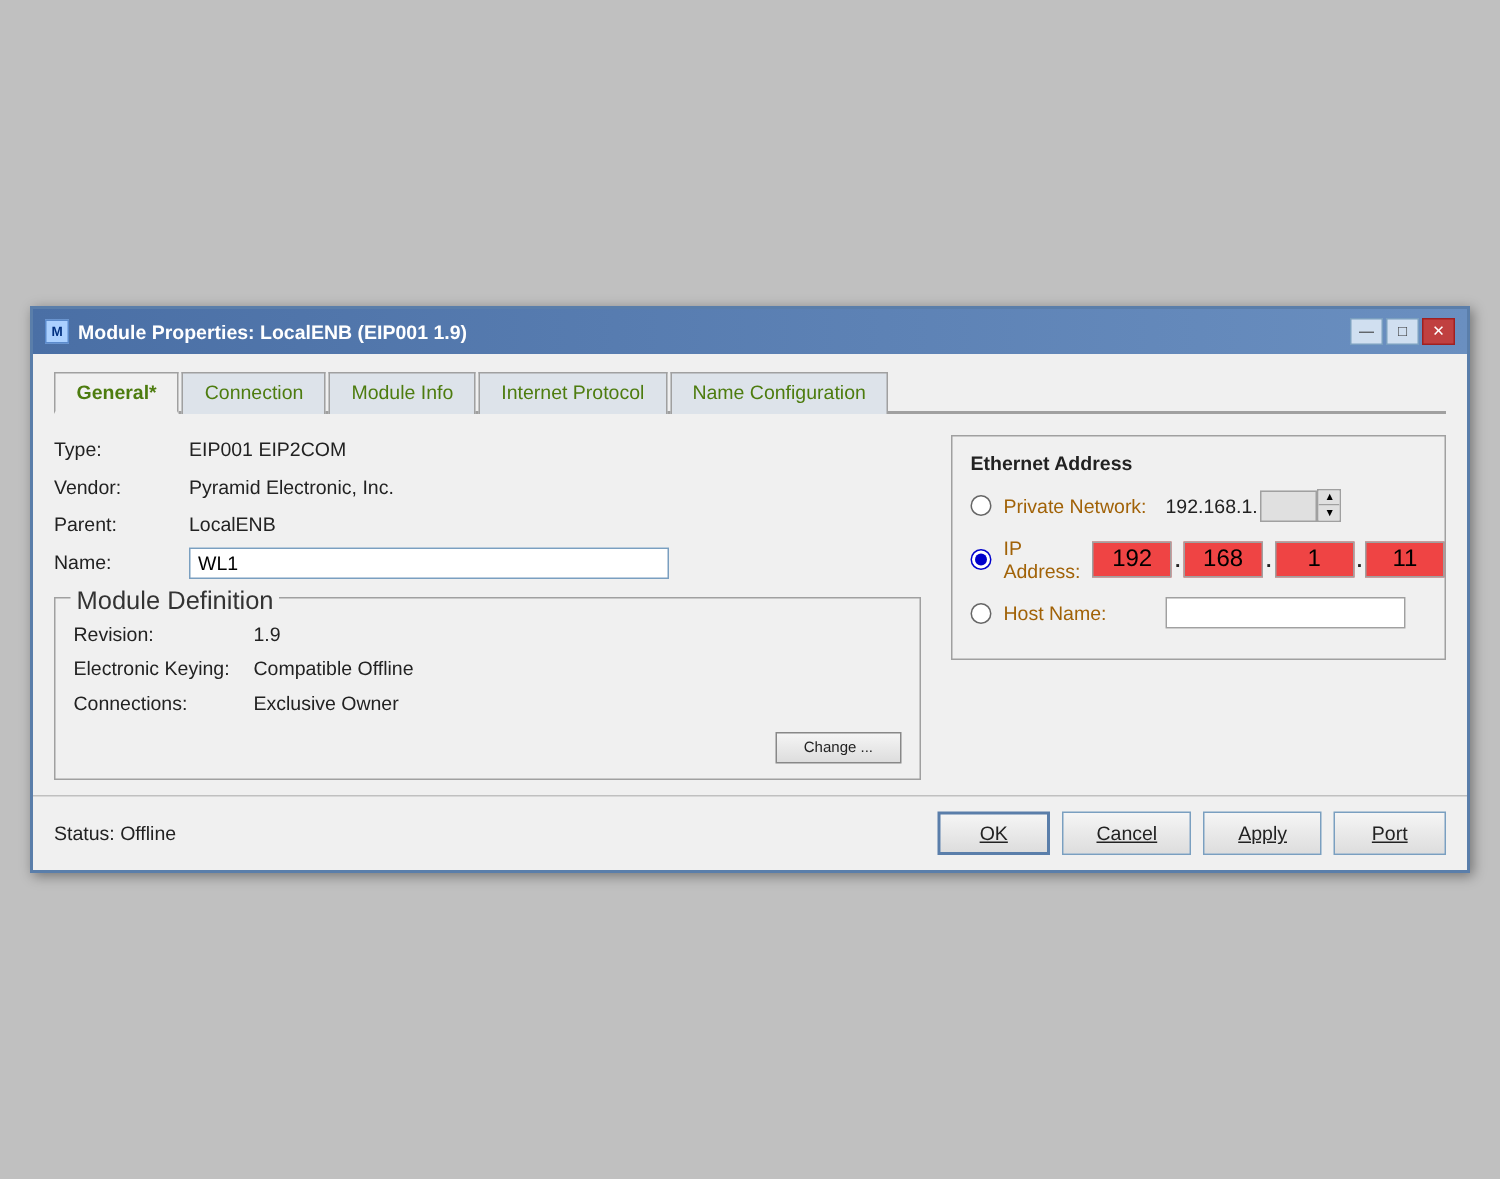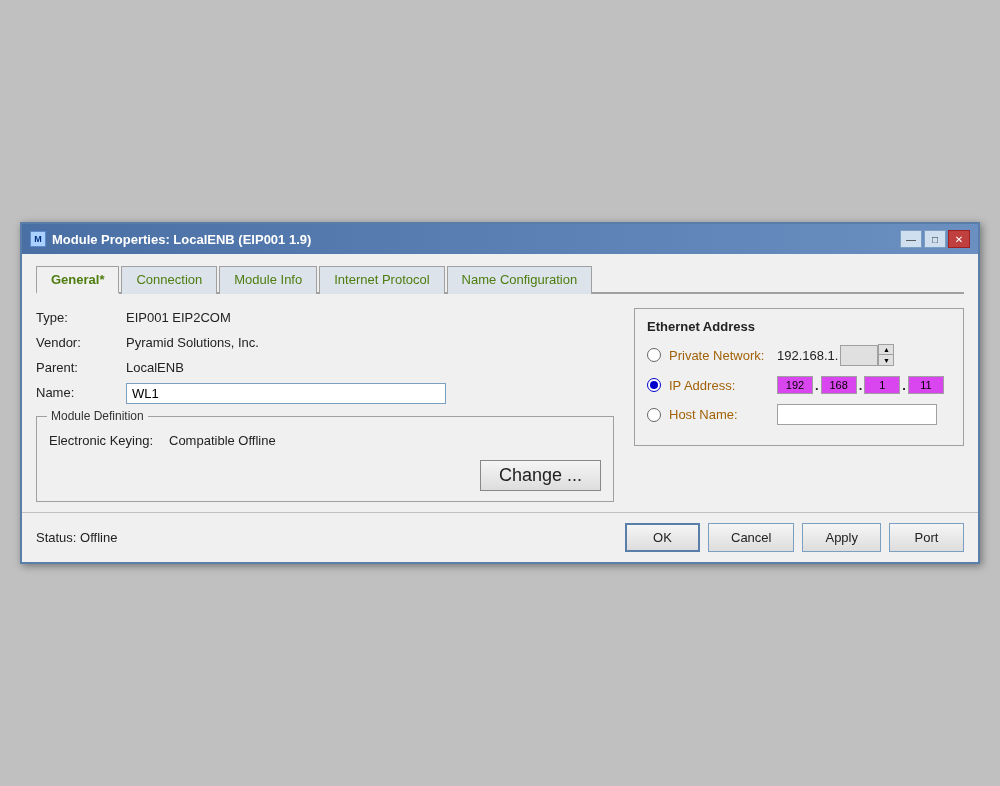--- a/index.html
+++ b/index.html
@@ -223,26 +223,26 @@
     .eth-label {
       width: 100px;
       color: #a16207;
     }
     .ip-input-group {
       display: flex;
       align-items: center;
       gap: 2px;
     }
     .ip-segment {
-      width: 36px;
-      border: 1px solid #a0a0a0;
-      background: #d946ef;
+      width: 53px;
+      border: 1px solid #a0a0a0;
+      background: #ef4444;
       text-align: center;
       padding: 2px 3px;
-      font-size: 11px;
+      font-size: 16px;
       outline: none;
     }
     .ip-dot {
       color: #222;
       font-weight: bold;
     }
     .private-input-wrap {
       display: flex;
       align-items: center;
       gap: 0;
@@ -294,21 +294,21 @@
       margin-top: 12px;
       position: relative;
       background: #f0f0f0;
     }
     .module-def-title {
       position: absolute;
       top: -8px;
       left: 10px;
       background: #f0f0f0;
       padding: 0 4px;
-      font-size: 12px;
+      font-size: 17px;
       color: #333;
       text-align: center;
     }
     .module-def-content {
       margin-top: 6px;
     }
     .mod-field-row {
       display: flex;
       align-items: flex-start;
       margin-bottom: 8px;
@@ -322,21 +322,21 @@
     }
     .change-btn-wrap {
       display: flex;
       justify-content: flex-end;
       margin-top: 12px;
     }
     .change-btn {
       padding: 4px 18px;
       border: 1px solid #888;
       background: linear-gradient(to bottom, #f5f5f5, #ddd);
-      font-size: 18px;
+      font-size: 10px;
       cursor: pointer;
       color: #222;
     }
     
     .bottom-bar {
       display: flex;
       align-items: center;
       justify-content: space-between;
       padding: 10px 14px;
       border-top: 1px solid #c0c0c0;
@@ -352,20 +352,21 @@
     }
     .bottom-btn {
       padding: 5px 22px;
       border: 1px solid #7a9fc0;
       background: linear-gradient(to bottom, #f5f5f5, #ddd);
       font-size: 13px;
       cursor: pointer;
       color: #222;
       min-width: 75px;
       text-align: center;
+      text-decoration: underline;
     }
     .bottom-btn.ok-btn {
       border: 2px solid #5a7eaa;
     }
   </style>
 </head>
 <body>
 
 <div class="window">
 
@@ -395,40 +396,48 @@
 
       <div class="left-panel">
 
         <div class="field-row">
           <span class="field-label">Type:</span>
           <span class="field-value">EIP001 EIP2COM</span>
         </div>
 
         <div class="field-row">
           <span class="field-label">Vendor:</span>
-          <span class="field-value">Pyramid Solutions, Inc.</span>
+          <span class="field-value">Pyramid Electronic, Inc.</span>
         </div>
 
         <div class="field-row">
           <span class="field-label">Parent:</span>
           <span class="field-value">LocalENB</span>
         </div>
 
         <div class="field-row">
           <span class="field-label">Name:</span>
           <input class="field-input" type="text" value="WL1" style="">
         </div>
 
 
         <div class="module-def-box">
           <span class="module-def-title">Module Definition</span>
           <div class="module-def-content">
             <div class="mod-field-row">
+              <span class="mod-field-label">Revision:</span>
+              <span class="mod-field-value">1.9</span>
+            </div>
+            <div class="mod-field-row">
               <span class="mod-field-label">Electronic Keying:</span>
               <span class="mod-field-value">Compatible Offline</span>
+            </div>
+            <div class="mod-field-row">
+              <span class="mod-field-label">Connections:</span>
+              <span class="mod-field-value">Exclusive Owner</span>
             </div>
             <div class="change-btn-wrap">
               <button class="change-btn">Change ...</button>
             </div>
           </div>
         </div>
       </div>
 
       <div class="right-panel">
         <div class="ethernet-group">

